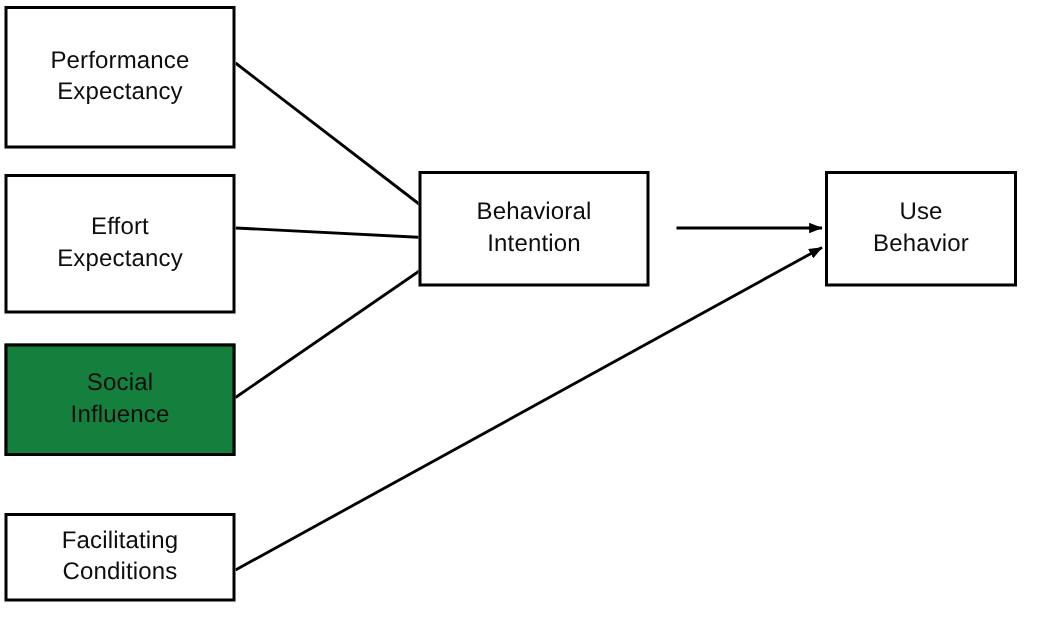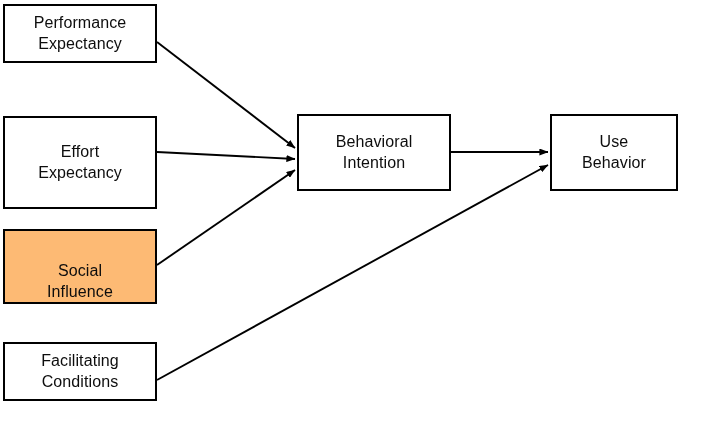--- a/index.html
+++ b/index.html
@@ -62,41 +62,41 @@
 
     <line class="edge-line" id="edge-ee-to-bi" stroke="#000000" stroke-width="1.9" marker-end="url(#arrowhead)" x1="157" y1="152" x2="295" y2="159"></line>
 
     <line class="edge-line" id="edge-si-to-bi" stroke="#000000" stroke-width="1.9" marker-end="url(#arrowhead)" x1="157" y1="265" x2="295" y2="170"></line>
 
     <line class="edge-line" id="edge-bi-to-ub" stroke="#000000" stroke-width="1.9" marker-end="url(#arrowhead)" x1="451" y1="152" x2="548" y2="152"></line>
 
     <line class="edge-line" id="edge-fc-to-ub" stroke="#000000" stroke-width="1.9" marker-end="url(#arrowhead)" x1="157" y1="380" x2="548" y2="165"></line>
   </svg>
 
-  <div class="node-box" style="left: 3px; top: 4px; width: 154px; height: 59px; border-color: rgb(0, 0, 0); background: rgb(255, 255, 255);">
+  <div class="node-box" style="left: 3px; top: 4px; width: 154px; height: 95px; border-color: rgb(0, 0, 0); background: rgb(255, 255, 255);">
     <span class="node-label" style="color: rgb(13, 13, 13);">Performance
 Expectancy</span>
   </div>
 
   <div class="node-box" style="left: 3px; top: 116px; width: 154px; height: 93px; border-color: rgb(0, 0, 0); background: rgb(255, 255, 255);">
     <span class="node-label" style="color: rgb(13, 13, 13);">Effort
 Expectancy</span>
   </div>
 
-  <div class="node-box" style="left: 3px; top: 229px; width: 154px; height: 75px; border-color: rgb(0, 0, 0); background: #fdba74; align-items: flex-end;">
+  <div class="node-box" style="left: 3px; top: 229px; width: 154px; height: 75px; border-color: rgb(0, 0, 0); background: #15803d;">
     <span class="node-label" style="color: rgb(13, 13, 13);">Social
 Influence</span>
   </div>
 
   <div class="node-box" style="left: 3px; top: 342px; width: 154px; height: 59px; border-color: rgb(0, 0, 0); background: rgb(255, 255, 255);">
     <span class="node-label" style="color: rgb(13, 13, 13);">Facilitating
 Conditions</span>
   </div>
 
-  <div class="node-box" style="left: 297px; top: 114px; width: 154px; height: 77px; border-color: rgb(0, 0, 0); background: rgb(255, 255, 255);">
+  <div class="node-box" style="left: 279px; top: 114px; width: 154px; height: 77px; border-color: rgb(0, 0, 0); background: rgb(255, 255, 255);">
     <span class="node-label" style="color: rgb(13, 13, 13);">Behavioral
 Intention</span>
   </div>
 
   <div class="node-box" style="left: 550px; top: 114px; width: 128px; height: 77px; border-color: rgb(0, 0, 0); background: rgb(255, 255, 255);">
     <span class="node-label" style="color: rgb(13, 13, 13);">Use
 Behavior</span>
   </div>
 
 </div>

